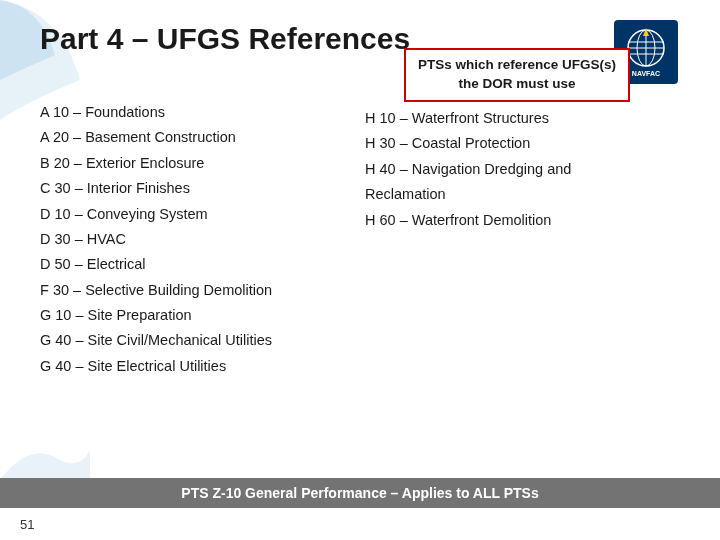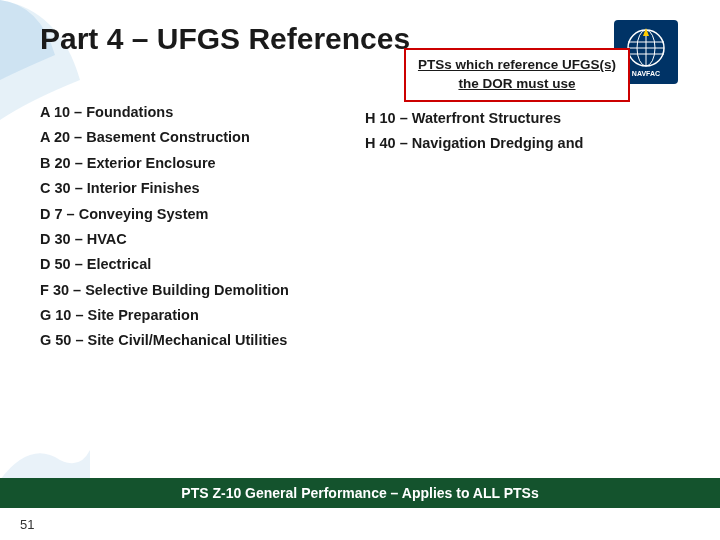--- a/index.html
+++ b/index.html
@@ -62,21 +62,20 @@
       padding: 6px 12px;
       position: absolute;
       right: 90px;
       top: 48px;
       z-index: 10;
       font-size: 13.5px;
       font-weight: bold;
       color: #1a1a1a;
       text-align: center;
       line-height: 1.4;
-      text-decoration: underline;
     }
 
     
     .content {
       display: flex;
       gap: 10px;
       position: relative;
       z-index: 2;
       margin-left: 10px;
     }
@@ -87,30 +86,30 @@
 
     .right-col {
       flex: 1;
       padding-top: 6px;
     }
 
     .item {
       font-size: 14.5px;
       color: #1a1a1a;
       line-height: 1.75;
-      font-weight: bold;
+      font-weight: normal;
     }
 
     
     .bottom-bar {
       position: absolute;
       bottom: 32px;
       left: 0;
       right: 0;
-      background: #14532d;
+      background: #737373;
       color: #ffffff;
       text-align: center;
       padding: 7px 20px;
       font-size: 14px;
       font-weight: bold;
       z-index: 5;
     }
 
     
     .page-number {
@@ -173,31 +172,35 @@
     <span>PTSs which reference UFGS(s)</span><br>
     <span>the DOR must use</span>
   </div>
 
   <div class="content">
     <div class="left-col">
       <div class="item">A 10 – Foundations</div>
       <div class="item">A 20 – Basement Construction</div>
       <div class="item">B 20 – Exterior Enclosure</div>
       <div class="item">C 30 – Interior Finishes</div>
-      <div class="item">D 7 – Conveying System</div>
+      <div class="item">D 10 – Conveying System</div>
       <div class="item">D 30 – HVAC</div>
       <div class="item">D 50 – Electrical</div>
       <div class="item">F 30 – Selective Building Demolition</div>
       <div class="item">G 10 – Site Preparation</div>
-      <div class="item">G 50 – Site Civil/Mechanical Utilities</div>
+      <div class="item">G 40 – Site Civil/Mechanical Utilities</div>
+      <div class="item">G 40 – Site Electrical Utilities</div>
     </div>
 
     <div class="right-col">
       <div class="item">H 10 – Waterfront Structures</div>
+      <div class="item">H 30 – Coastal Protection</div>
       <div class="item">H 40 – Navigation Dredging and</div>
+      <div class="item">           Reclamation</div>
+      <div class="item">H 60 – Waterfront Demolition</div>
     </div>
   </div>
 
   <div class="bottom-bar">
     <span>PTS Z-10 General Performance – Applies to ALL PTSs</span>
   </div>
 
   <div class="page-number">51</div>
 
 </div>

